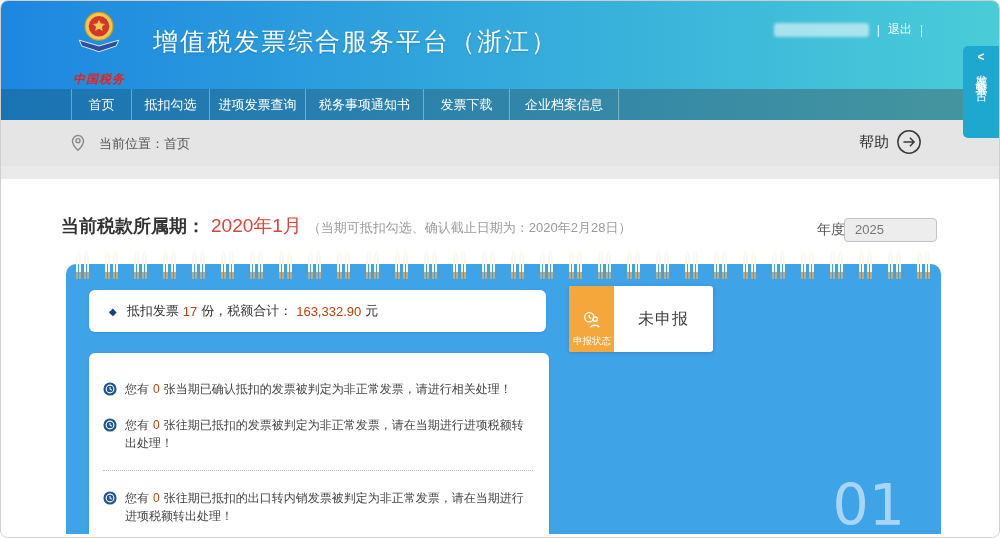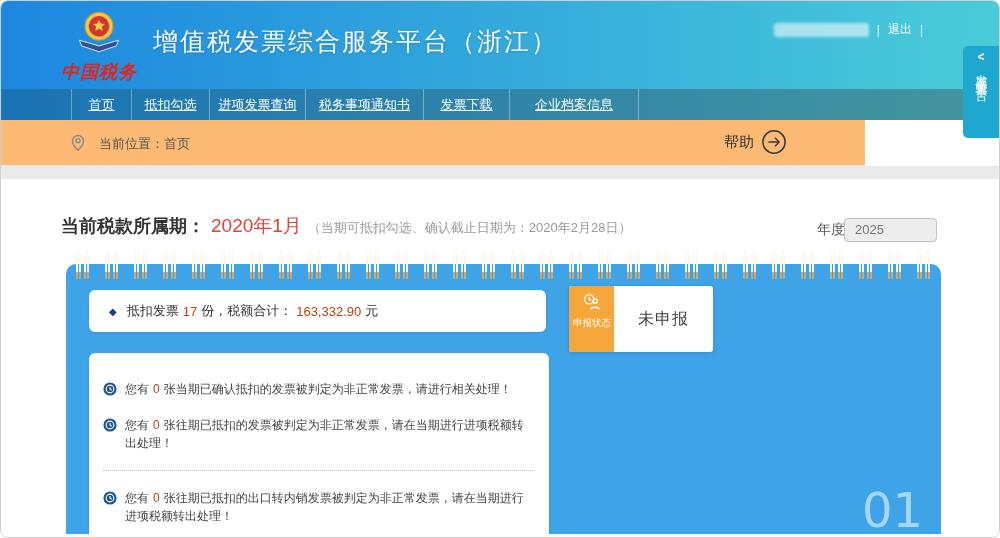--- a/index.html
+++ b/index.html
@@ -2,41 +2,41 @@
 <html><head>
 <meta charset="utf-8">
 <style>
   * { margin:0; padding:0; box-sizing:border-box; }
   html,body { width:1000px; height:538px; background:#fff; font-family:"Liberation Sans","DejaVu Sans",sans-serif; }
   .page { position:relative; width:1000px; height:538px; background:#fff; border:1px solid #cfcfcf; border-radius:8px; overflow:hidden; }
 
   
   .header { position:absolute; left:0; top:0; width:1000px; height:88px; background:linear-gradient(90deg,#1d87e0,#4accd8); }
   .logo { position:absolute; left:55px; top:8px; width:86px; text-align:center; }
-  .logo-text { color:#e2251c; font-family:"Liberation Serif","DejaVu Serif",serif; font-weight:bold; font-style:italic; font-size:18px; letter-spacing:1px; margin-top:1px; }
+  .logo-text { color:#e2251c; font-family:"Liberation Serif","DejaVu Serif",serif; font-weight:bold; font-style:italic; font-size:12px; letter-spacing:1px; margin-top:12px; }
   .header-title { position:absolute; left:152px; top:24px; color:#fff; font-size:25px; letter-spacing:2px; text-shadow:0 1px 2px rgba(0,60,120,.25); }
   .user-area { position:absolute; right:78px; top:20px; display:flex; align-items:center; gap:8px; color:#fff; font-size:12px; }
   .redacted { width:95px; height:14px; background:rgba(255,255,255,.55); border-radius:3px; filter:blur(1.5px); }
   .pipe { opacity:.9; }
   .logout { color:#fff; text-decoration:none; cursor:pointer; }
 
   
   .side-tab { position:absolute; right:0; top:45px; width:36px; height:92px; background:#1ea7cf; border-radius:5px 0 0 5px; z-index:5;
               display:flex; flex-direction:column; align-items:center; padding-top:5px; color:#fff; cursor:pointer; }
   .side-tab .chev { font-size:12px; font-weight:bold; line-height:12px; margin-bottom:2px; }
   .side-tab .vlabel { writing-mode:vertical-rl; text-orientation:upright; font-size:12px; letter-spacing:3px; }
 
   
   .nav { position:absolute; left:0; top:88px; width:1000px; height:31px; background:linear-gradient(90deg,#1a73b4,#46969e); display:flex; }
-  .nav-item { height:31px; line-height:31px; text-align:center; color:#fff; font-size:13px; border-left:1px solid rgba(255,255,255,.35); cursor:pointer;text-decoration:underline; }
+  .nav-item { height:31px; line-height:31px; text-align:center; color:#fff; font-size:13px; border-left:1px solid rgba(255,255,255,.35); cursor:pointer; }
   .nav-item:last-child { border-right:1px solid rgba(255,255,255,.35); }
   .nav-spacer { width:70px; }
 
   
-  .crumb-bar { position:absolute; left:0; top:119px; width:864px; height:46px; background:#fdba74; border-bottom:1px solid #e3e3e3;padding-left:19px; }
+  .crumb-bar { position:absolute; left:0; top:119px; width:999px; height:46px; background:#e5e5e5; border-bottom:1px solid #e3e3e3;padding-left:19px; }
   .crumb-icon { position:absolute; left:66px; top:11px; width:22px; height:22px; }
   .crumb-text { position:absolute; left:98px; top:15px; font-size:13px; color:#555; }
   .help { position:absolute; right:78px; top:9px; display:flex; align-items:center; gap:7px; cursor:pointer; }
   .help-label { font-size:15px; color:#333; }
   .help-icon { width:26px; height:26px; }
   .gray-strip { position:absolute; left:0; top:165px; width:1000px; height:13px; background:#eaeaea; }
 
   
   .main { position:absolute; left:0; top:178px; width:1000px; height:360px; background:#fff; }
   .period-row { position:absolute; left:60px; top:34px; display:flex; align-items:baseline; white-space:nowrap; }
@@ -52,31 +52,31 @@
   .bind-unit { position:relative; width:14px; height:30px; display:flex; gap:3px; }
   .loop { display:block; width:5px; height:27px; border:2px solid #fbf7ec; border-bottom:none; border-radius:50% 50% 0 0 / 36% 36% 0 0; position:relative; }
   .loop::before, .loop::after { content:""; position:absolute; bottom:-1px; width:2px; height:7px; background:#c9a873; }
   .loop::before { left:-2px; } .loop::after { right:-2px; }
 
   .card-summary { position:absolute; left:23px; top:26px; width:457px; height:42px; background:#fff; border-radius:6px; display:flex; align-items:center; padding:0 20px; font-size:13px; color:#333; box-shadow:0 1px 2px rgba(0,60,120,.15); }
   .diamond { color:#1b3f7d; font-size:10px; margin-right:10px; }
   .num-red { color:#c2410c; margin:0 4px; }
 
   .status-box { position:absolute; left:503px; top:22px; width:144px; height:66px; background:#fff; border-radius:3px; display:flex; overflow:hidden; box-shadow:0 1px 4px rgba(0,40,90,.2); }
-  .status-left { width:45px; background:#f6a73b; display:flex; flex-direction:column; align-items:center; justify-content:flex-end; padding-bottom:22px; }
+  .status-left { width:45px; background:#f6a73b; display:flex; flex-direction:column; align-items:center; justify-content:flex-end; padding-bottom:4px; }
   .status-left svg { margin-bottom:3px; }
   .status-tag { color:#fff; font-size:10px; transform:scale(.95); white-space:nowrap; }
   .status-right { flex:1; display:flex; align-items:center; justify-content:center; font-size:16px; color:#3d3d3d; letter-spacing:1px; }
 
   .card-notices { position:absolute; left:23px; top:89px; width:460px; background:#fff; border-radius:6px; padding:9px 16px 13px 14px; box-shadow:0 1px 2px rgba(0,60,120,.15); }
   .notice-row { display:flex; align-items:flex-start; font-size:12px; color:#444; line-height:1.5; margin:18px 0; }
   .notice-row svg { flex:none; margin:2px 8px 0 0; }
   .notice-divider { border-top:1px dotted #c0c0c0; margin:11px 0; }
 
-  .page-number { position:absolute; right:18px; bottom:0px; font-size:48px; line-height:1; color:rgba(255,255,255,.55); font-family:"DejaVu Sans","Liberation Sans",sans-serif; }
+  .page-number { position:absolute; right:36px; bottom:0px; font-size:57px; line-height:1; color:rgba(255,255,255,.55); font-family:"DejaVu Sans","Liberation Sans",sans-serif; }
 </style>
 </head>
 <body>
 
 <div class="page">
 
   <div class="header">
     <div class="logo">
       <svg width="50" height="46" viewBox="0 0 60 56">
         <circle cx="30" cy="21" r="17" fill="#f3c94d" stroke="#c89b2c" stroke-width="1.5"></circle>
@@ -100,21 +100,21 @@
     <span class="vlabel">发票查验平台</span>
   </div>
 
   <div class="nav">
     <div class="nav-spacer"></div>
     <div class="nav-item" style="width:60px">首页</div>
     <div class="nav-item" style="width:78px">抵扣勾选</div>
     <div class="nav-item" style="width:96px">进项发票查询</div>
     <div class="nav-item" style="width:118px">税务事项通知书</div>
     <div class="nav-item" style="width:86px">发票下载</div>
-    <div class="nav-item" style="width:130px">企业档案信息</div>
+    <div class="nav-item" style="width:110px">企业档案信息</div>
   </div>
 
   <div class="crumb-bar">
     <svg class="crumb-icon" viewBox="0 0 24 24" fill="none" stroke="#8a8a8a" stroke-width="1.6">
       <path d="M12 21s-6-5.2-6-10a6 6 0 1 1 12 0c0 4.8-6 10-6 10z"></path>
       <circle cx="12" cy="10.5" r="2.2"></circle>
     </svg>
     <span class="crumb-text">当前位置：首页</span>
     <div class="help">
       <span class="help-label">帮助</span>

